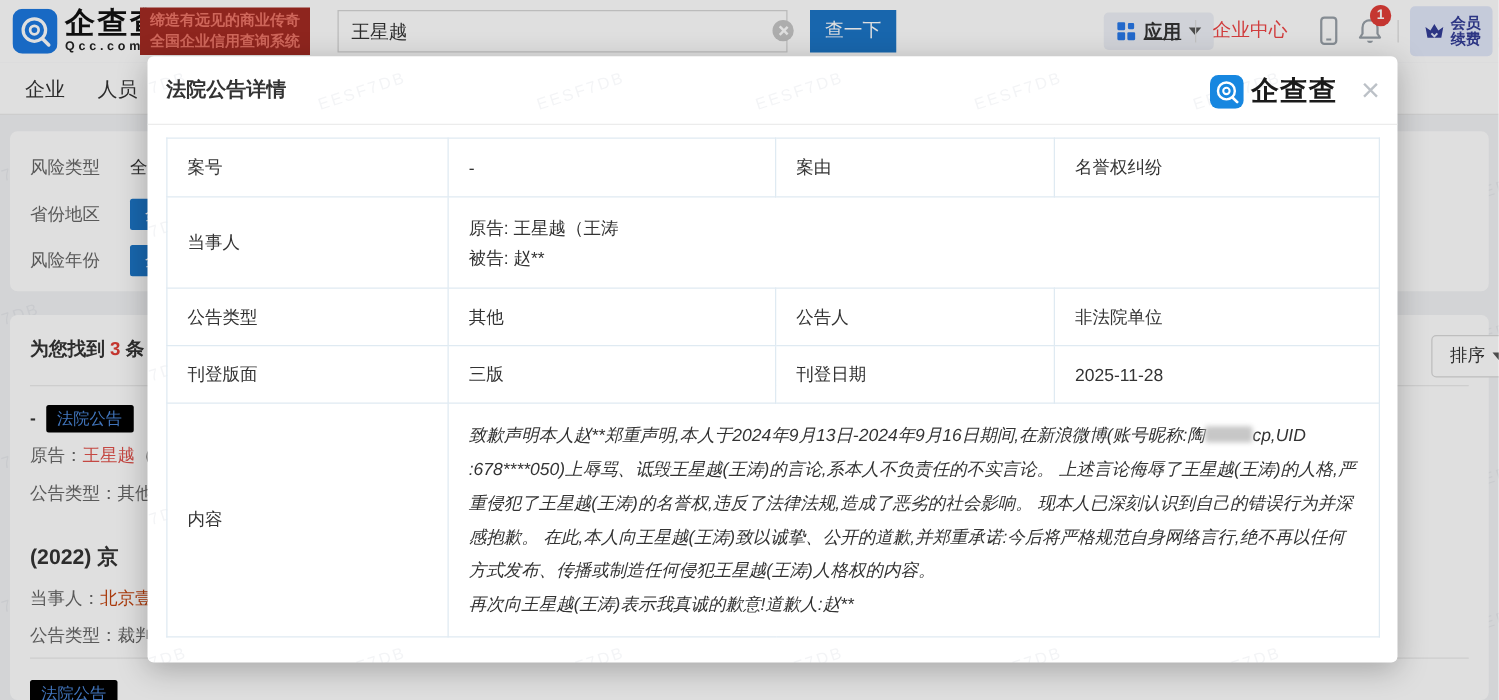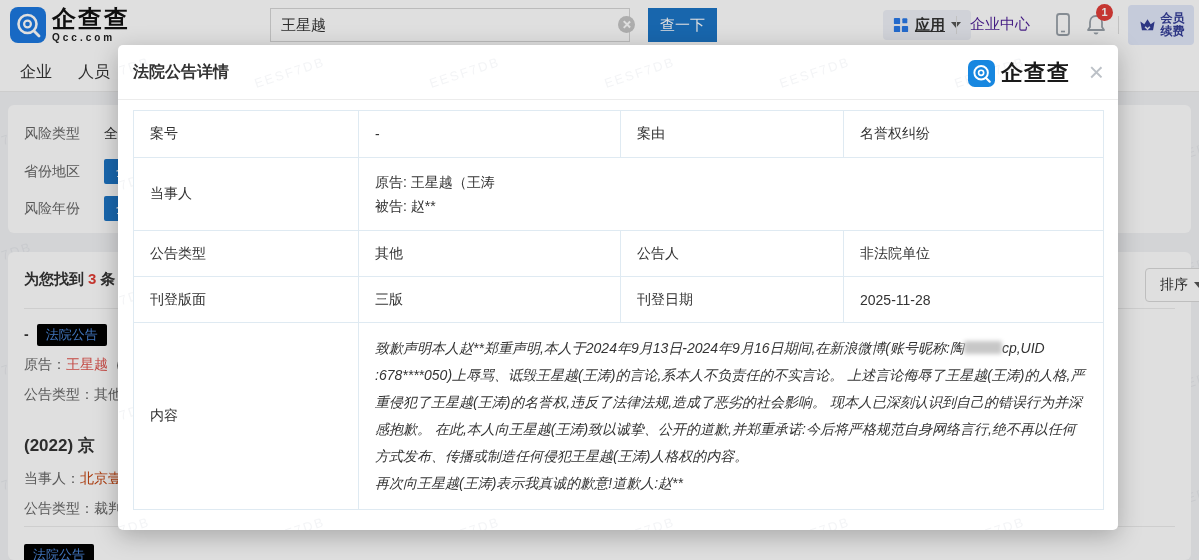--- a/index.html
+++ b/index.html
@@ -15,21 +15,21 @@
   .slogan { position:absolute; left:112px; top:6px; background:#a32a22; color:#ec7467; font-size:12px; line-height:17px; padding:2px 8px; font-weight:bold; }
   .search-input { position:absolute; left:270px; top:8px; width:360px; height:34px; border:1px solid #d6d6d6; background:#fff; padding:0 30px 0 10px; font-size:15px; color:#333; font-family:inherit; outline:none; }
   .clear-btn { position:absolute; left:618px; top:16px; width:17px; height:17px; border-radius:50%; background:#c6c6c6; }
   .clear-btn::before,.clear-btn::after { content:""; position:absolute; left:8px; top:4px; width:1.5px; height:9px; background:#fff; }
   .clear-btn::before { transform:rotate(45deg); } .clear-btn::after { transform:rotate(-45deg); }
   .search-btn { position:absolute; left:648px; top:8px; width:69px; height:34px; background:#1b74c6; color:#fff; font-size:15px; border:none; text-align:center; line-height:34px; cursor:pointer; }
   .apps-pill { position:absolute; left:883px; top:10px; height:30px; background:#eef1f7; border-radius:4px; display:flex; align-items:center; padding:0 10px; gap:6px;text-decoration:underline; }
   .apps-label { font-size:15px; color:#333; font-weight:bold; }
   .caret { width:0; height:0; border-left:5px solid transparent; border-right:5px solid transparent; border-top:6px solid #555; }
   .hdr-div { position:absolute; top:16px; width:1px; height:18px; background:#ddd; }
-  .ent-center { position:absolute; left:970px; top:15px; font-size:15px; color:#4c1d95; }
+  .ent-center { position:absolute; left:970px; top:15px; font-size:15px; color:#ef4444; }
   .phone-ic { position:absolute; left:1053px; top:12px; }
   .bell-wrap { position:absolute; left:1084px; top:13px; }
   .bell-badge { position:absolute; left:1096px; top:4px; min-width:17px; height:17px; border-radius:9px; background:#e23d38; color:#fff; font-size:11px; line-height:17px; text-align:center; padding:0 2px; font-weight:bold; }
   .member-btn { position:absolute; left:1128px; top:5px; width:66px; height:40px; background:#e2e8fa; border-radius:4px; display:flex; align-items:center; justify-content:center; gap:4px; }
   .member-text { font-size:12px; font-weight:bold; color:#323c96; line-height:13px; }
 
   
   .sub-header { position:absolute; left:0; top:50px; width:1199px; height:42px; background:#fff; border-bottom:1px solid #ebebeb; z-index:4; }
   .tab { position:absolute; top:12px; font-size:16px; color:#333; cursor:pointer; }
   .tab-ent { left:20px; } .tab-per { left:78px; }
@@ -127,20 +127,24 @@
   <svg class="logo-icon" viewBox="0 0 36 36">
     <rect width="36" height="36" rx="8" fill="#1b78e0"></rect>
     <circle cx="17.5" cy="17" r="9" fill="none" stroke="#fff" stroke-width="2.6"></circle>
     <circle cx="17.5" cy="17" r="3.4" fill="none" stroke="#fff" stroke-width="2.2"></circle>
     <line x1="24" y1="24" x2="29" y2="29" stroke="#fff" stroke-width="2.8" stroke-linecap="round"></line>
   </svg>
   <div class="logo-texts">
     <div class="logo-cn">企查查</div>
     <div class="logo-en">Qcc.com</div>
   </div>
+  <div class="slogan">
+    <div>缔造有远见的商业传奇</div>
+    <div>全国企业信用查询系统</div>
+  </div>
   <input class="search-input" type="text" readonly="" value="王星越" style="">
   <div class="clear-btn"></div>
   <div class="search-btn">查一下</div>
 
   <div class="apps-pill">
     <svg width="16" height="16" viewBox="0 0 18 18">
       <rect x="1" y="1" width="7" height="7" rx="1" fill="#2878e8"></rect>
       <rect x="10.5" y="1.5" width="5.6" height="5.6" rx="1" fill="#2878e8"></rect>
       <rect x="1" y="10" width="7" height="7" rx="1" fill="#2878e8"></rect>
       <rect x="10" y="10" width="7" height="7" rx="1" fill="#2878e8"></rect>

